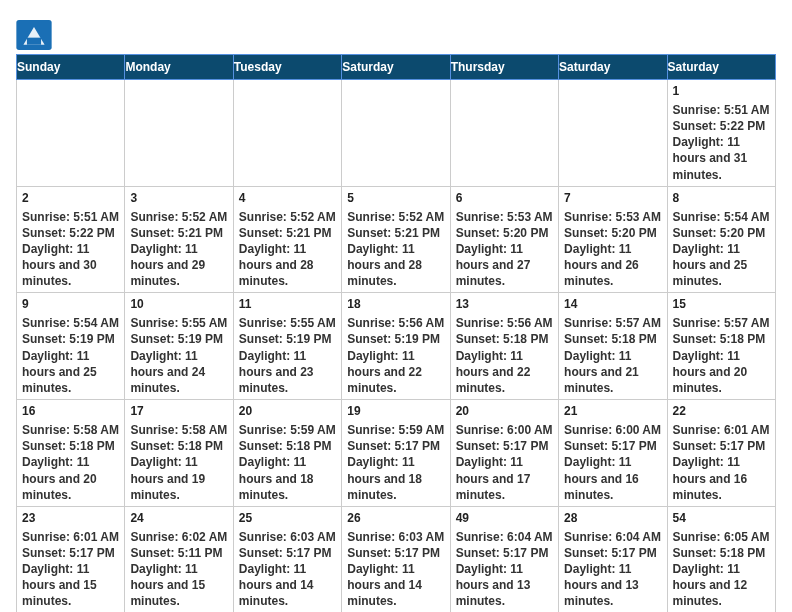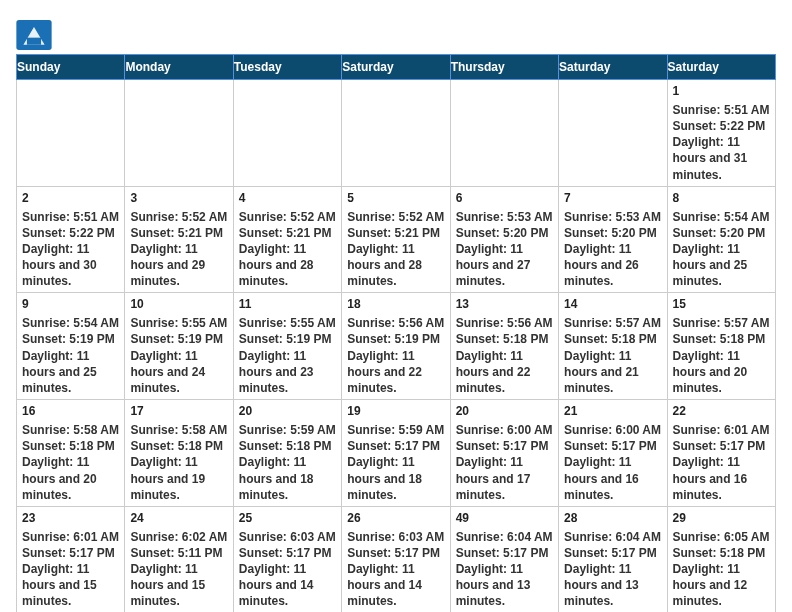--- a/index.html
+++ b/index.html
@@ -335,21 +335,21 @@
 and 13 minutes.</div>
         </td>
         <td>
           <span class="cell-date">28</span>
           <div class="cell-info">Sunrise: 6:04 AM
 Sunset: 5:17 PM
 Daylight: 11 hours
 and 13 minutes.</div>
         </td>
         <td>
-          <span class="cell-date">29</span>
+          <span class="cell-date">54</span>
           <div class="cell-info">Sunrise: 6:05 AM
 Sunset: 5:18 PM
 Daylight: 11 hours
 and 12 minutes.</div>
         </td>
       </tr>
     </tbody>
 </table>
 
 </body></html>

